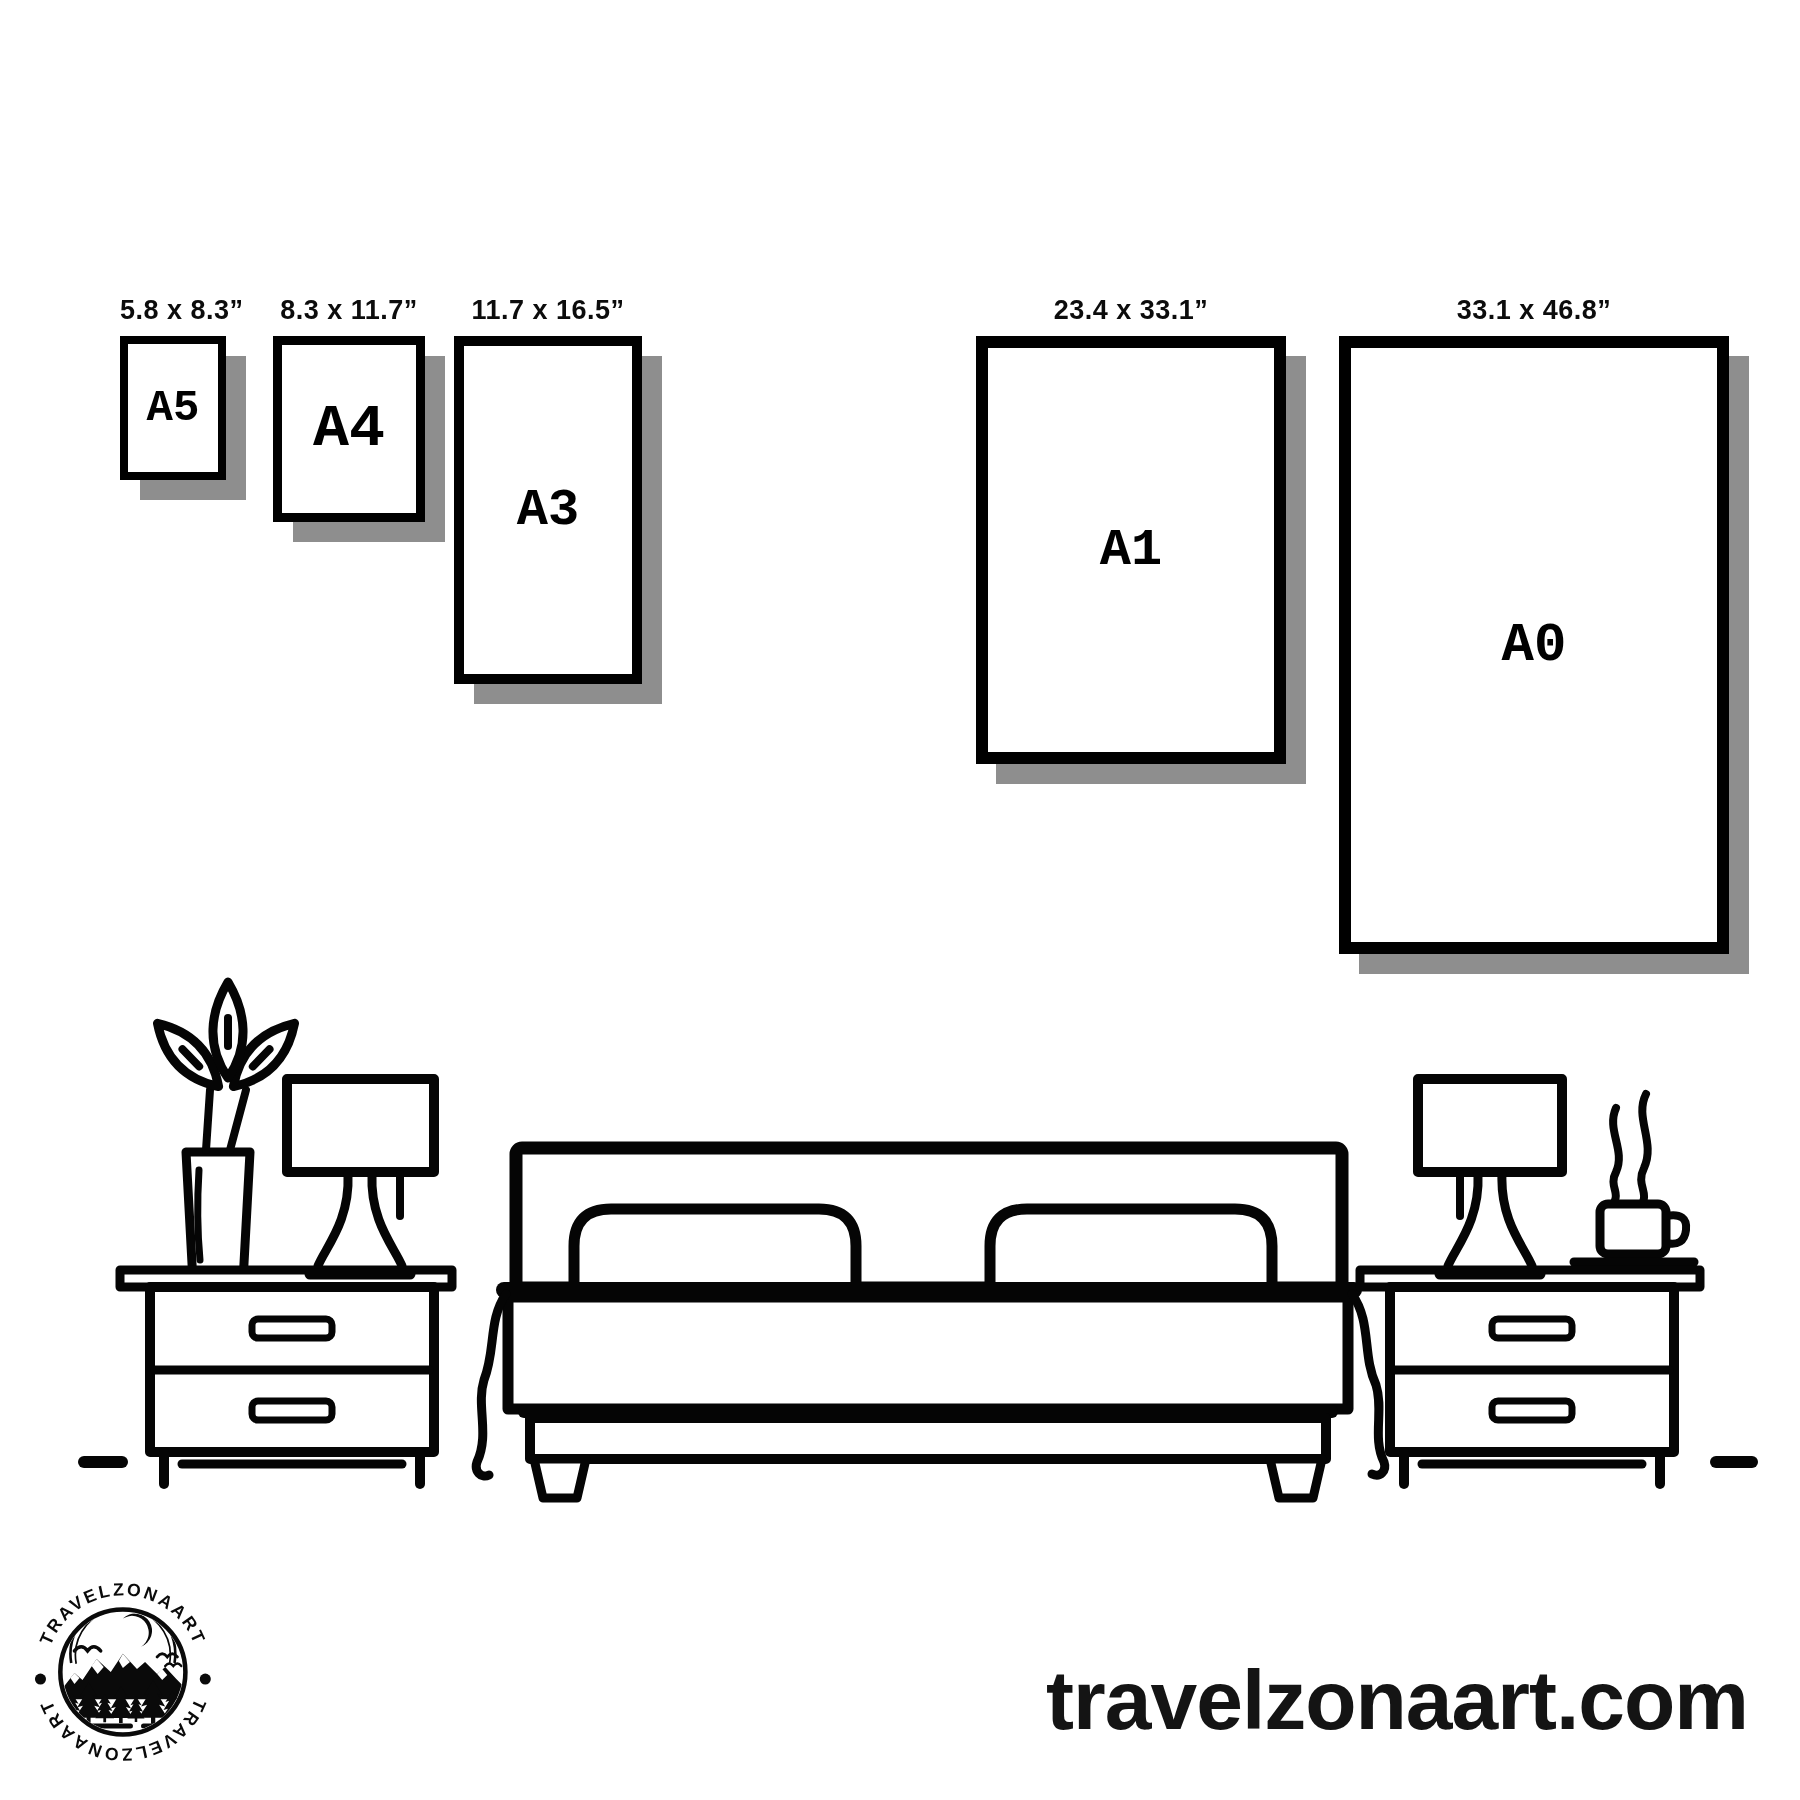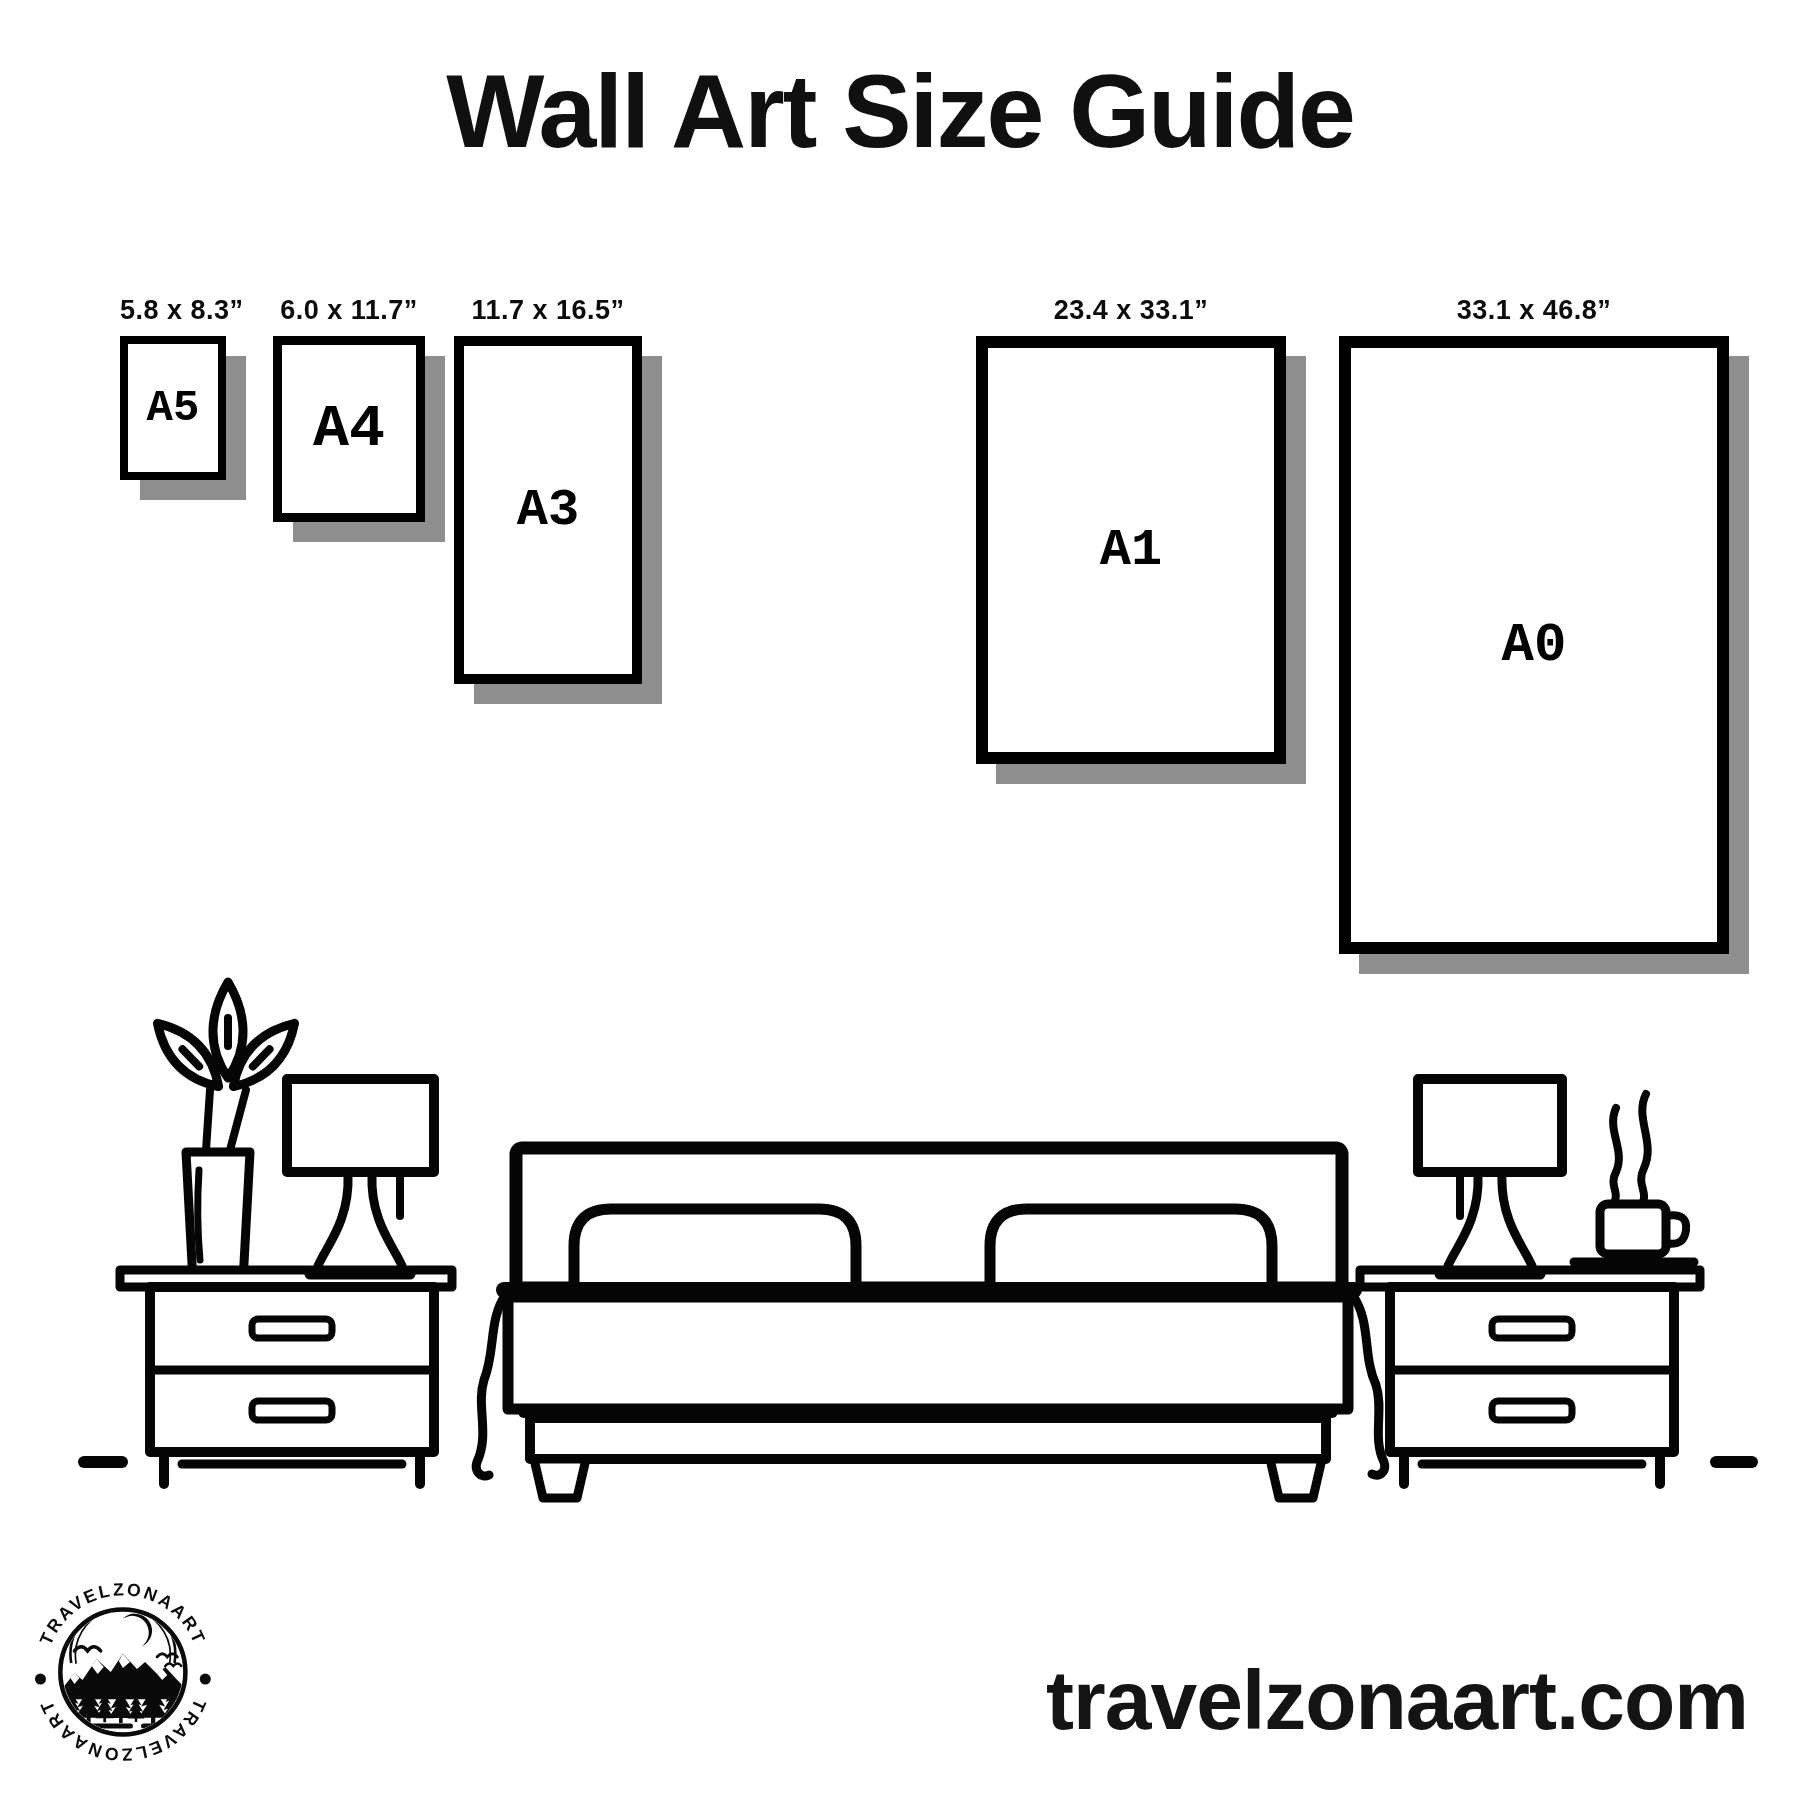--- a/index.html
+++ b/index.html
@@ -33,30 +33,29 @@
   .website{
     position:absolute;top:1652px;right:52px;font-size:84px;font-weight:bold;
     letter-spacing:-1px;color:#141414;white-space:nowrap;text-align:right;
   }
 </style>
 </head>
 <body>
 
 <div class="canvas">
 
-  <div class="page-title">Wall Art Size Guide</div>
 
   <div class="size-item s5">
     <div class="size-dims">5.8 x 8.3”</div>
     <div class="size-frame">
       <span>A5</span>
     </div>
   </div>
   <div class="size-item s4">
-    <div class="size-dims">6.0 x 11.7”</div>
+    <div class="size-dims">8.3 x 11.7”</div>
     <div class="size-frame">
       <span>A4</span>
     </div>
   </div>
   <div class="size-item s3">
     <div class="size-dims">11.7 x 16.5”</div>
     <div class="size-frame">
       <span>A3</span>
     </div>
   </div>

